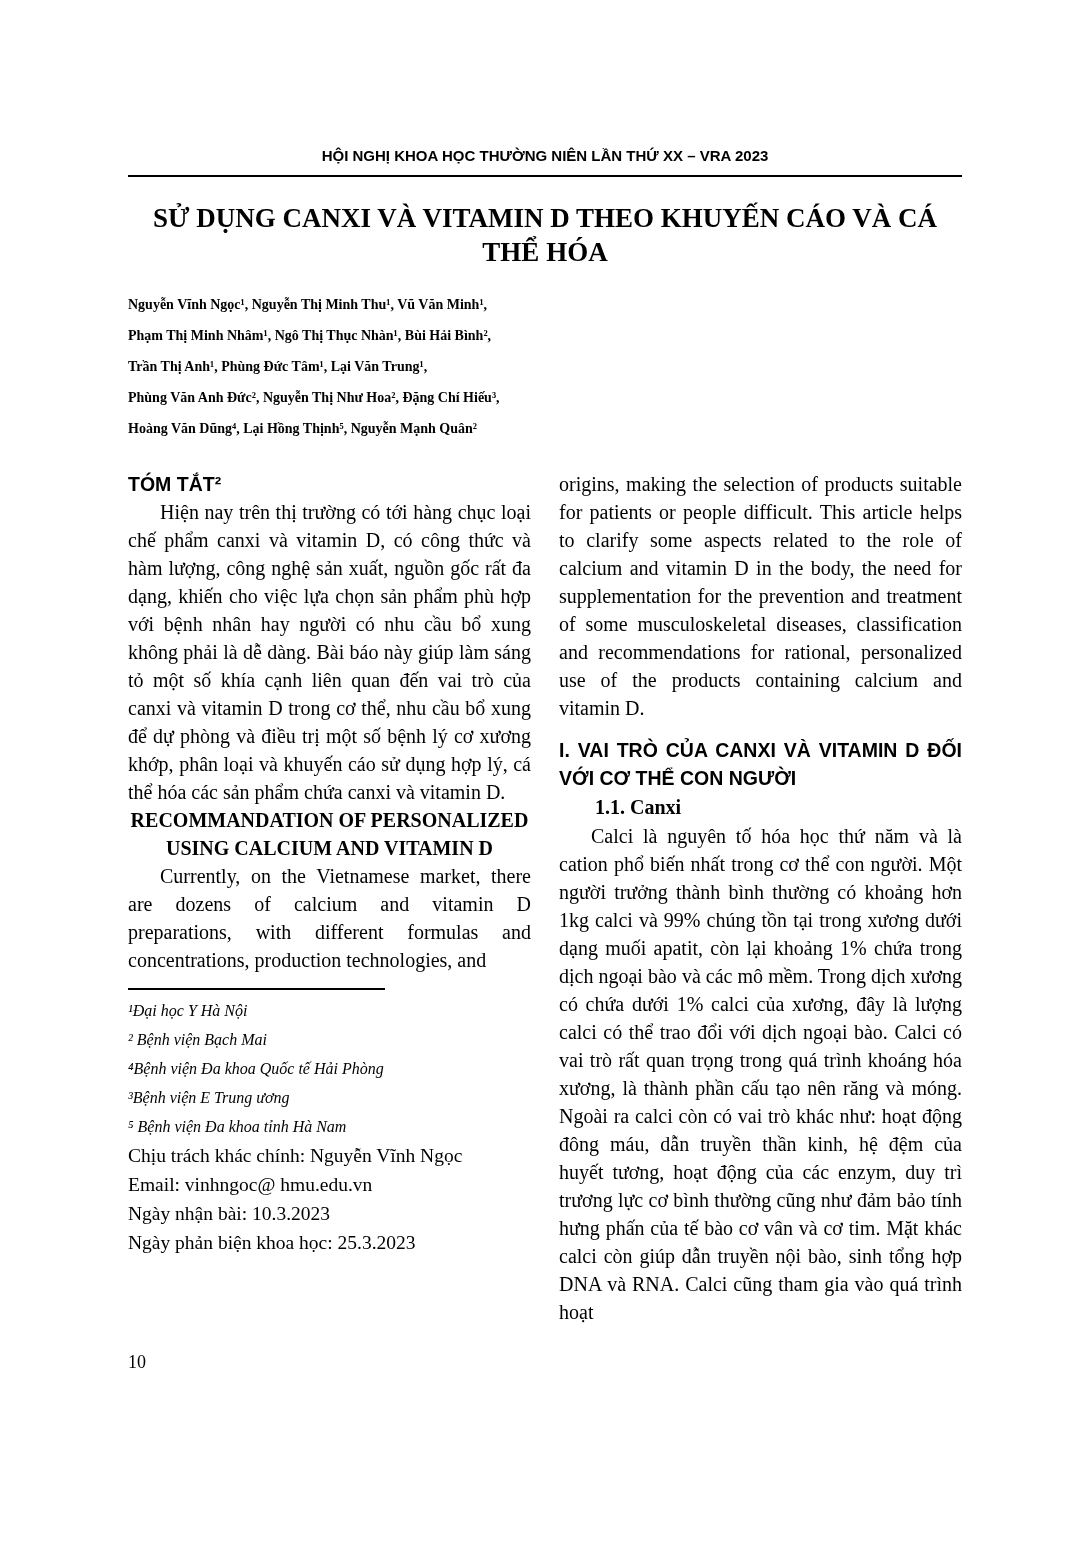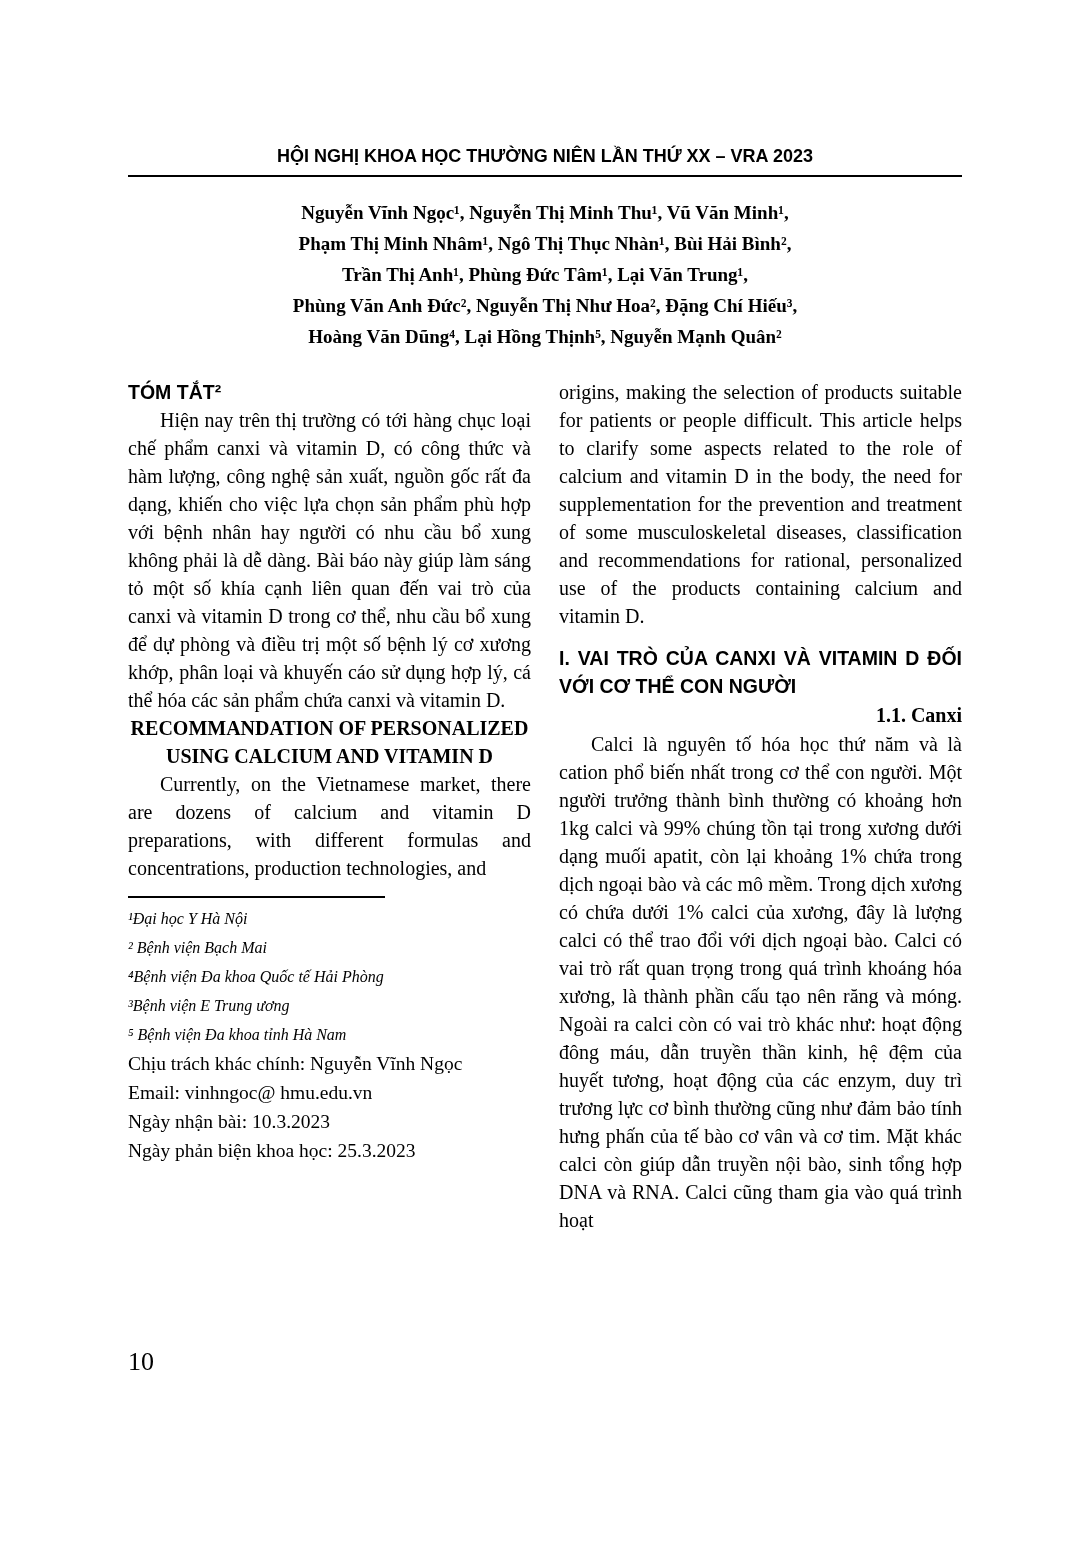--- a/index.html
+++ b/index.html
@@ -9,33 +9,33 @@
     font-family:"Liberation Serif", serif;
     -webkit-font-smoothing:antialiased;
   }
   .page{
     position:relative; width:1090px; height:1541px;
     padding:146px 128px 0 128px; box-sizing:border-box; overflow:hidden;
   }
   .conf-header{
     text-align:center;
     font-family:"Liberation Sans", sans-serif;
-    font-weight:700; font-size:18px; line-height:20px;
+    font-weight:700; font-size:15px; line-height:20px;
   }
   .header-rule{
     border:none; border-top:2.2px solid #000; height:0; margin:9px 0 0 0;
   }
   h1.article-title{
     margin:24px 0 0 0;
     text-align:center; font-weight:700; font-size:27px; line-height:34px;
     font-family:"Liberation Serif", serif;
   }
   .authors{
-    margin-top:20px; text-align:center;
-    font-weight:700; font-size:19px; line-height:31px;
+    margin-top:20px; text-align:left;
+    font-weight:700; font-size:14px; line-height:31px;
   }
   .columns{ display:flex; gap:28px; margin-top:26px; }
   .col{
     width:403px; font-size:20px; line-height:28px; text-align:justify;
   }
   .col p{ margin:0; }
   .sans-heading{
     font-family:"Liberation Sans", sans-serif;
     font-weight:700; font-size:19.5px; line-height:28px; text-align:justify;
   }
@@ -48,35 +48,36 @@
     border:none; border-top:2px solid #000; height:0;
     width:257px; margin:14px 0 6px 0;
   }
   .footnotes div{
     font-style:italic; font-size:16px; line-height:29px; text-align:left;
   }
   .contact div{
     font-size:19.5px; line-height:29px; text-align:left;
   }
   .subsection{
-    font-weight:700; text-indent:36px; text-align:right; line-height:30px;
+    font-weight:700; text-indent:36px; text-align:left; line-height:30px;
   }
   .page-number{
-    position:absolute; left:128px; top:1350px; font-size:26px; line-height:24px;
+    position:absolute; left:128px; top:1350px; font-size:18px; line-height:24px;
   }
 </style>
 </head>
 <body>
 
 <div class="page">
 
   <div class="conf-header">HỘI NGHỊ KHOA HỌC THƯỜNG NIÊN LẦN THỨ XX – VRA 2023</div>
 
   <hr class="header-rule">
 
+  <h1 class="article-title">SỬ DỤNG CANXI VÀ VITAMIN D THEO KHUYẾN CÁO VÀ CÁ THỂ HÓA</h1>
 
   <div class="authors">
     <div>Nguyễn Vĩnh Ngọc¹, Nguyễn Thị Minh Thu¹, Vũ Văn Minh¹,</div>
     <div>Phạm Thị Minh Nhâm¹, Ngô Thị Thục Nhàn¹, Bùi Hải Bình²,</div>
     <div>Trần Thị Anh¹, Phùng Đức Tâm¹, Lại Văn Trung¹,</div>
     <div>Phùng Văn Anh Đức², Nguyễn Thị Như Hoa², Đặng Chí Hiếu³,</div>
     <div>Hoàng Văn Dũng⁴, Lại Hồng Thịnh⁵, Nguyễn Mạnh Quân²</div>
   </div>
 
   <div class="columns">

